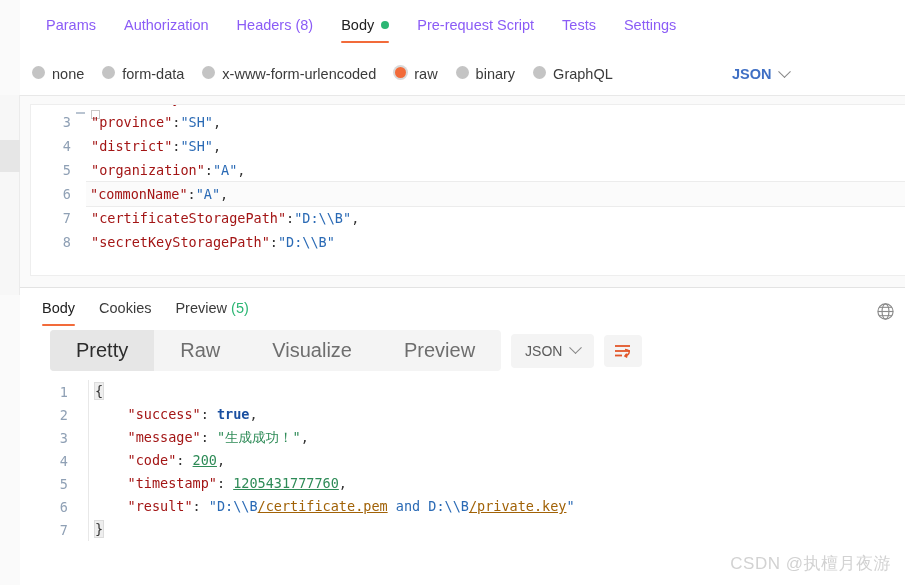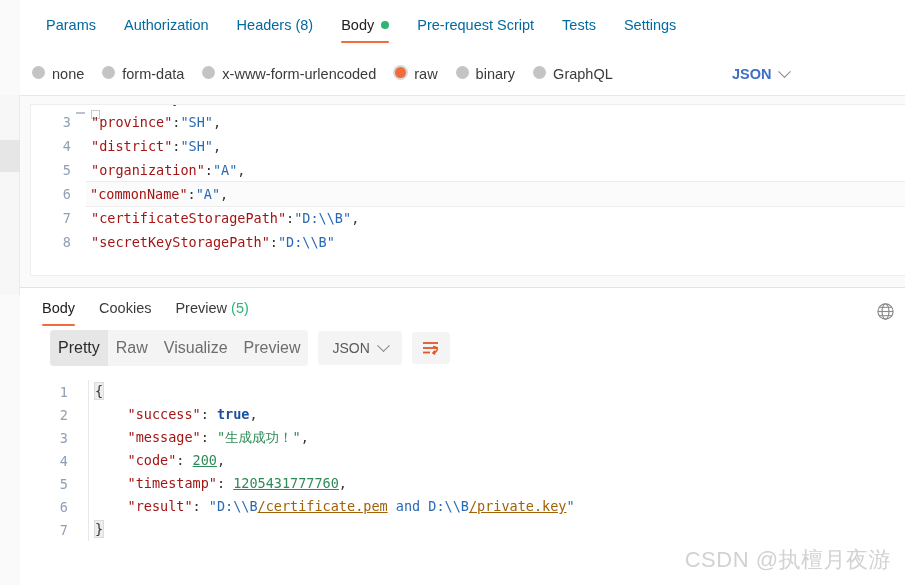--- a/index.html
+++ b/index.html
@@ -39,21 +39,21 @@
   .tab-row {
     position: absolute; left: 0; top: 8px;
     height: 40px;
     display: flex; align-items: center;
     gap: 0px;
     padding-left: 12px;
   }
   .tab {
     position: relative;
     font-size: 14.5px;
-    color: #0369a1;
+    color: #8b5cf6;
     padding: 6px 14px 12px 14px;
     cursor: pointer;
     white-space: nowrap;
     display: flex; align-items: center; gap: 7px;
   }
   .tab.active { color: #212121; }
   .tab.active::after {
     content: "";
     position: absolute;
     left: 14px; right: 14px; bottom: 2px;
@@ -177,21 +177,21 @@
   }
 
   .seg-bar {
     position: absolute; left: 30px; top: 42px;
     display: flex; align-items: center; gap: 10px;
   }
   .seg-group {
     display: flex; background: #f4f4f4; border-radius: 4px; overflow: hidden;
   }
   .seg {
-    padding: 9px 8px; font-size: 16px; color: #6e6e6e;
+    padding: 9px 26px; font-size: 20px; color: #6e6e6e;
     cursor: pointer; white-space: nowrap;
   }
   .seg.active { background: #e6e6e6; color: #2c2c2c; }
   .fmt-group {
     display: flex; align-items: center; gap: 9px;
     background: #f4f4f4; border-radius: 4px;
     padding: 9px 14px; cursor: pointer;
   }
   .fmt-label { font-size: 14px; color: #5a5a5a; }
   .wrap-btn {
@@ -219,21 +219,21 @@
     border-left: 1px solid #e8e8e8;
     padding-left: 6px;
     height: 23px; line-height: 23px;
   }
   .brace-box {
     background: #eeeeee; outline: 1px solid #dcdcdc; color: #333;
   }
 
   .watermark {
     position: absolute; right: 14px; bottom: 10px;
-    font-size: 22px; color: #d2d2d2;
+    font-size: 17px; color: #d2d2d2;
     font-family: "Liberation Sans", sans-serif;
     letter-spacing: 0.5px;
     user-select: none;
   }
 </style>
 </head>
 <body>
 
 <div id="app">
 

